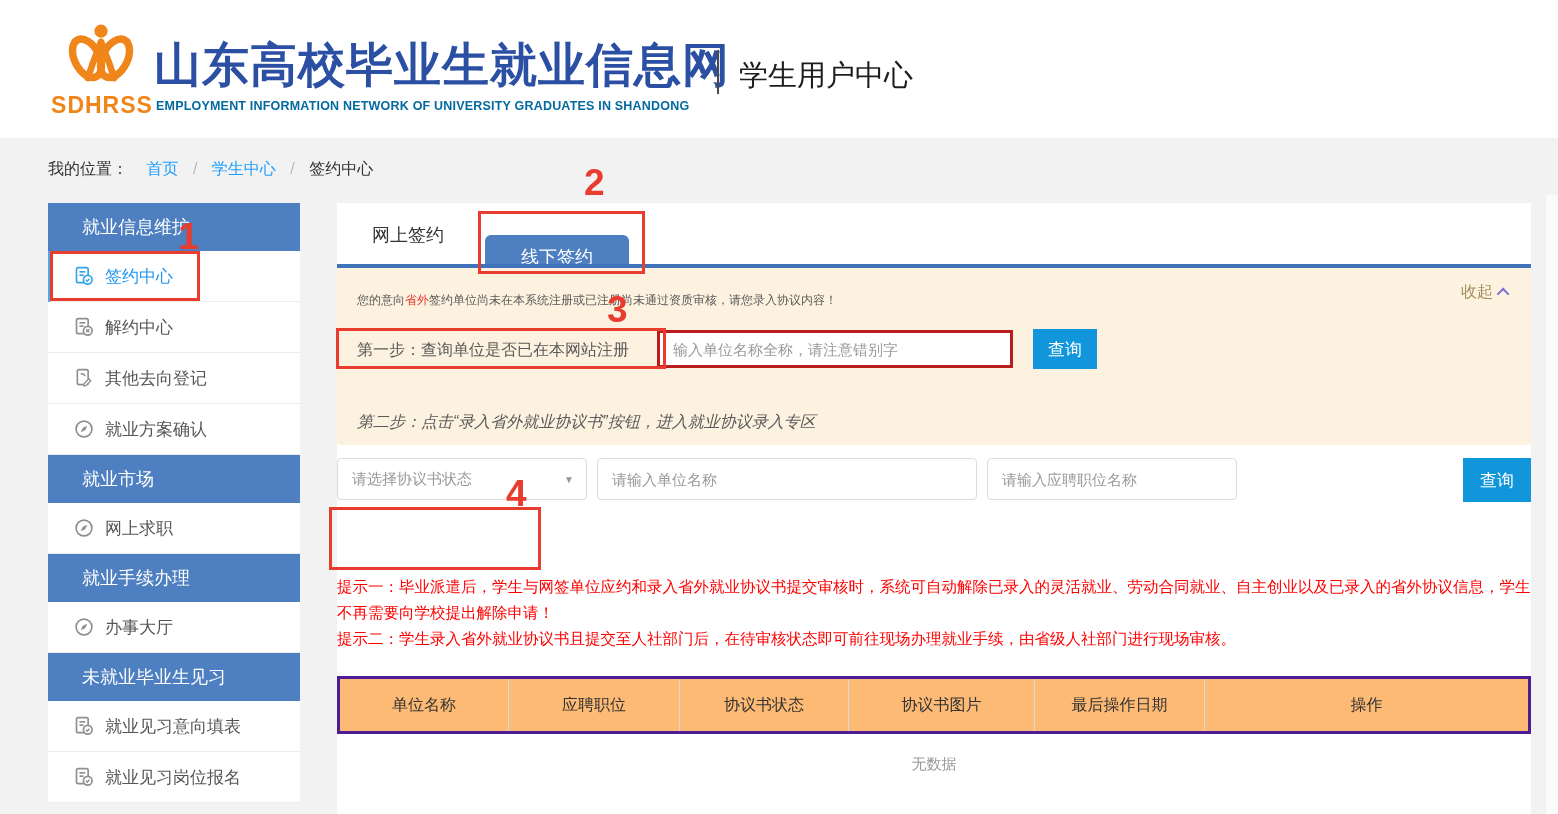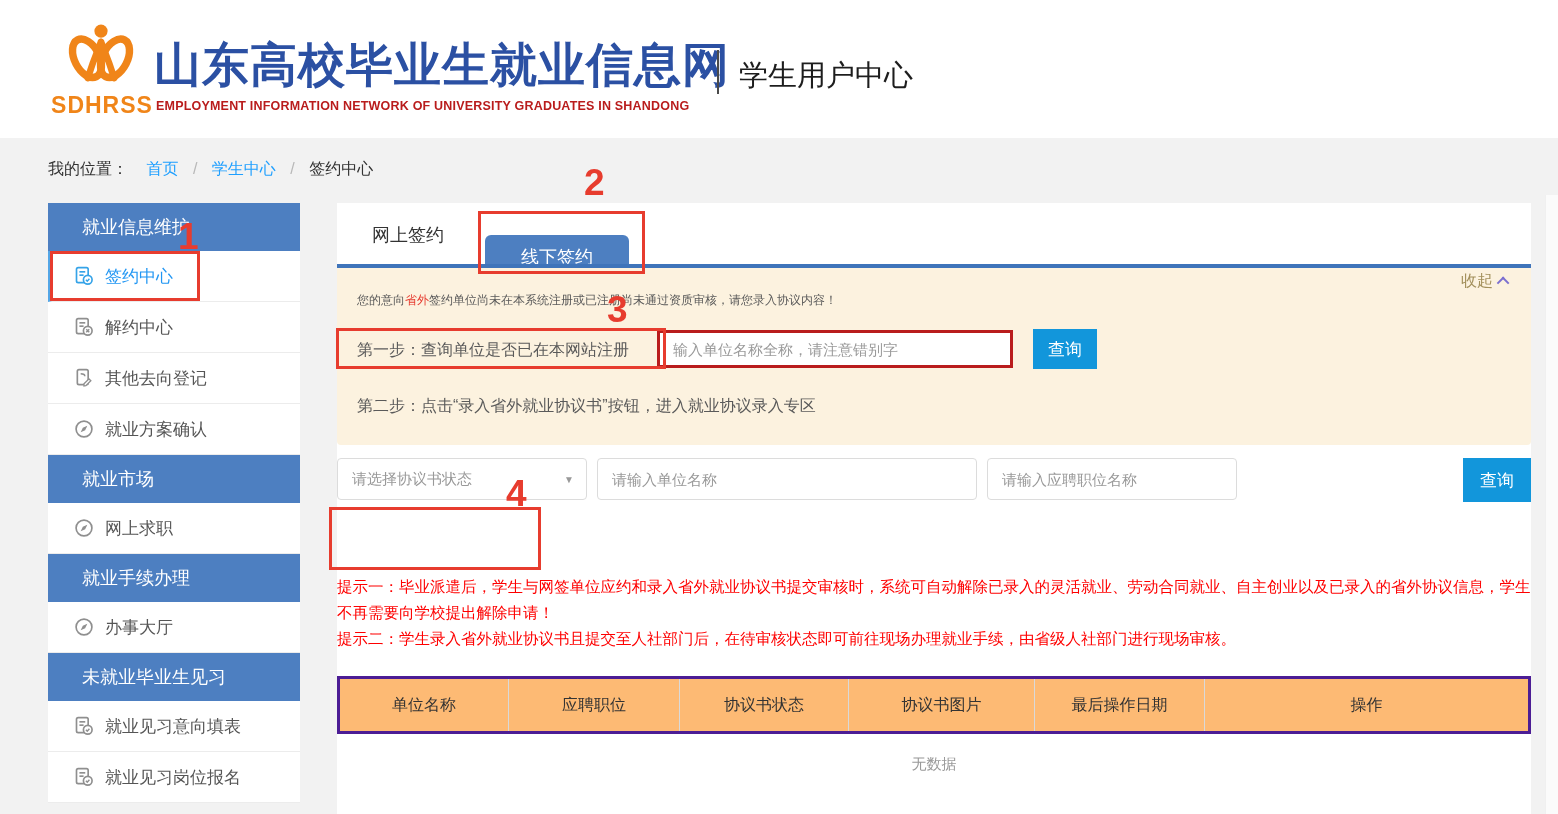--- a/index.html
+++ b/index.html
@@ -8,21 +8,21 @@
   .stage { position:relative; width:1558px; height:814px; }
 
   
   .header { position:absolute; left:0; top:0; width:1558px; height:138px; background:#fff; }
   .logo-mark { position:absolute; left:58px; top:22px; width:86px; height:66px; }
   .logo-abbr { position:absolute; left:46px; top:92px; width:112px; text-align:center;
                color:#f08519; font-weight:bold; font-size:23px; letter-spacing:1px; }
   .site-title { position:absolute; left:154px; top:34px; font-size:47px; font-weight:800;
                 color:#2b50a3; letter-spacing:1px; white-space:nowrap; }
   .site-sub { position:absolute; left:156px; top:99px; font-size:12.5px; font-weight:bold;
-              color:#b91c1c; letter-spacing:0.2px; white-space:nowrap; }
+              color:#0369a1; letter-spacing:0.2px; white-space:nowrap; }
   .header-divider { position:absolute; left:717px; top:50px; width:2px; height:44px; background:#4a4a4a; }
   .portal-title { position:absolute; left:739px; top:56px; font-size:29px; color:#1d1d1d; }
 
   
   .breadcrumb { position:absolute; left:48px; top:159px; font-size:16px; color:#333; }
   .breadcrumb .crumb-label { margin-right:14px; }
   .breadcrumb a { color:#1e9fff; text-decoration:none; cursor:pointer; }
   .breadcrumb .sep { color:#b9b9b9; margin:0 10px; }
   .breadcrumb .current { color:#333; }
 
@@ -40,35 +40,35 @@
   
   .panel { position:absolute; left:337px; top:203px; width:1194px; height:611px; background:#fff; }
   .tab-inactive { position:absolute; left:35px; top:20px; font-size:18px; color:#333; cursor:pointer; }
   .tab-active { position:absolute; left:148px; top:32px; width:144px; height:43px;
                 background:#4d7fc1; color:#fff; font-size:18px; border-radius:6px 6px 0 0;
                 display:flex; align-items:center; justify-content:center; cursor:pointer; }
   .tab-underline { position:absolute; left:0; top:61px; width:1194px; height:4px; background:#3f74ba; }
 
   .notice { position:absolute; left:0; top:65px; width:1194px; height:177px;
             background:#fcf2df; border-radius:0 0 4px 4px; }
-  .collapse { position:absolute; right:22px; top:3px; font-size:16px; color:#a3905c;
+  .collapse { position:absolute; right:22px; top:14px; font-size:16px; color:#a3905c;
               cursor:pointer; display:flex; align-items:center; gap:7px; }
   .collapse .chev { width:9px; height:9px; border-left:2px solid #7b6fd0; border-top:2px solid #7b6fd0;
                     transform:rotate(45deg) translateY(2px); }
   .notice-line1 { position:absolute; left:20px; top:24px; font-size:12px; color:#5a5a5a; }
   .notice-line1 .em { color:#e63c30; }
   .step1-label { position:absolute; left:20px; top:72px; font-size:16px; color:#5a5a5a; }
   .step1-input { position:absolute; left:320px; top:62px; width:356px; height:38px;
                  border:3px solid #b91c1c; padding-left:13px; font-size:15px; color:#333;
                  font-family:inherit; outline:none; }
   .step1-input::placeholder { color:#9a9a9a; }
   .btn-blue { background:#1296db; color:#fff; border:none; border-radius:0;
               font-size:17px; font-family:Liberation Sans, sans-serif; cursor:pointer; }
   .step1-btn { position:absolute; left:696px; top:61px; width:64px; height:40px; }
-  .step2-label { position:absolute; left:20px; top:128px; font-size:16px; color:#5a5a5a; }
+  .step2-label { position:absolute; left:20px; top:144px; font-size:16px; color:#5a5a5a;font-style:italic; }
 
   .filters { position:absolute; left:0; top:255px; width:1194px; height:44px;padding-left:20px; }
   .f-select { position:absolute; left:0; top:0; width:250px; height:42px; background:#fff;
               border:1px solid #dcdcdc; border-radius:4px; display:flex; align-items:center;
               padding:0 12px 0 14px; cursor:pointer; }
   .f-select .ph { color:#999; font-size:15px; flex:1; }
   .f-select .caret { color:#999; font-size:10px; }
   .f-input { position:absolute; top:0; height:42px; background:#fff; border:1px solid #dcdcdc;
              border-radius:4px; padding-left:14px; font-size:15px; color:#333;
              font-family:inherit; outline:none; }

